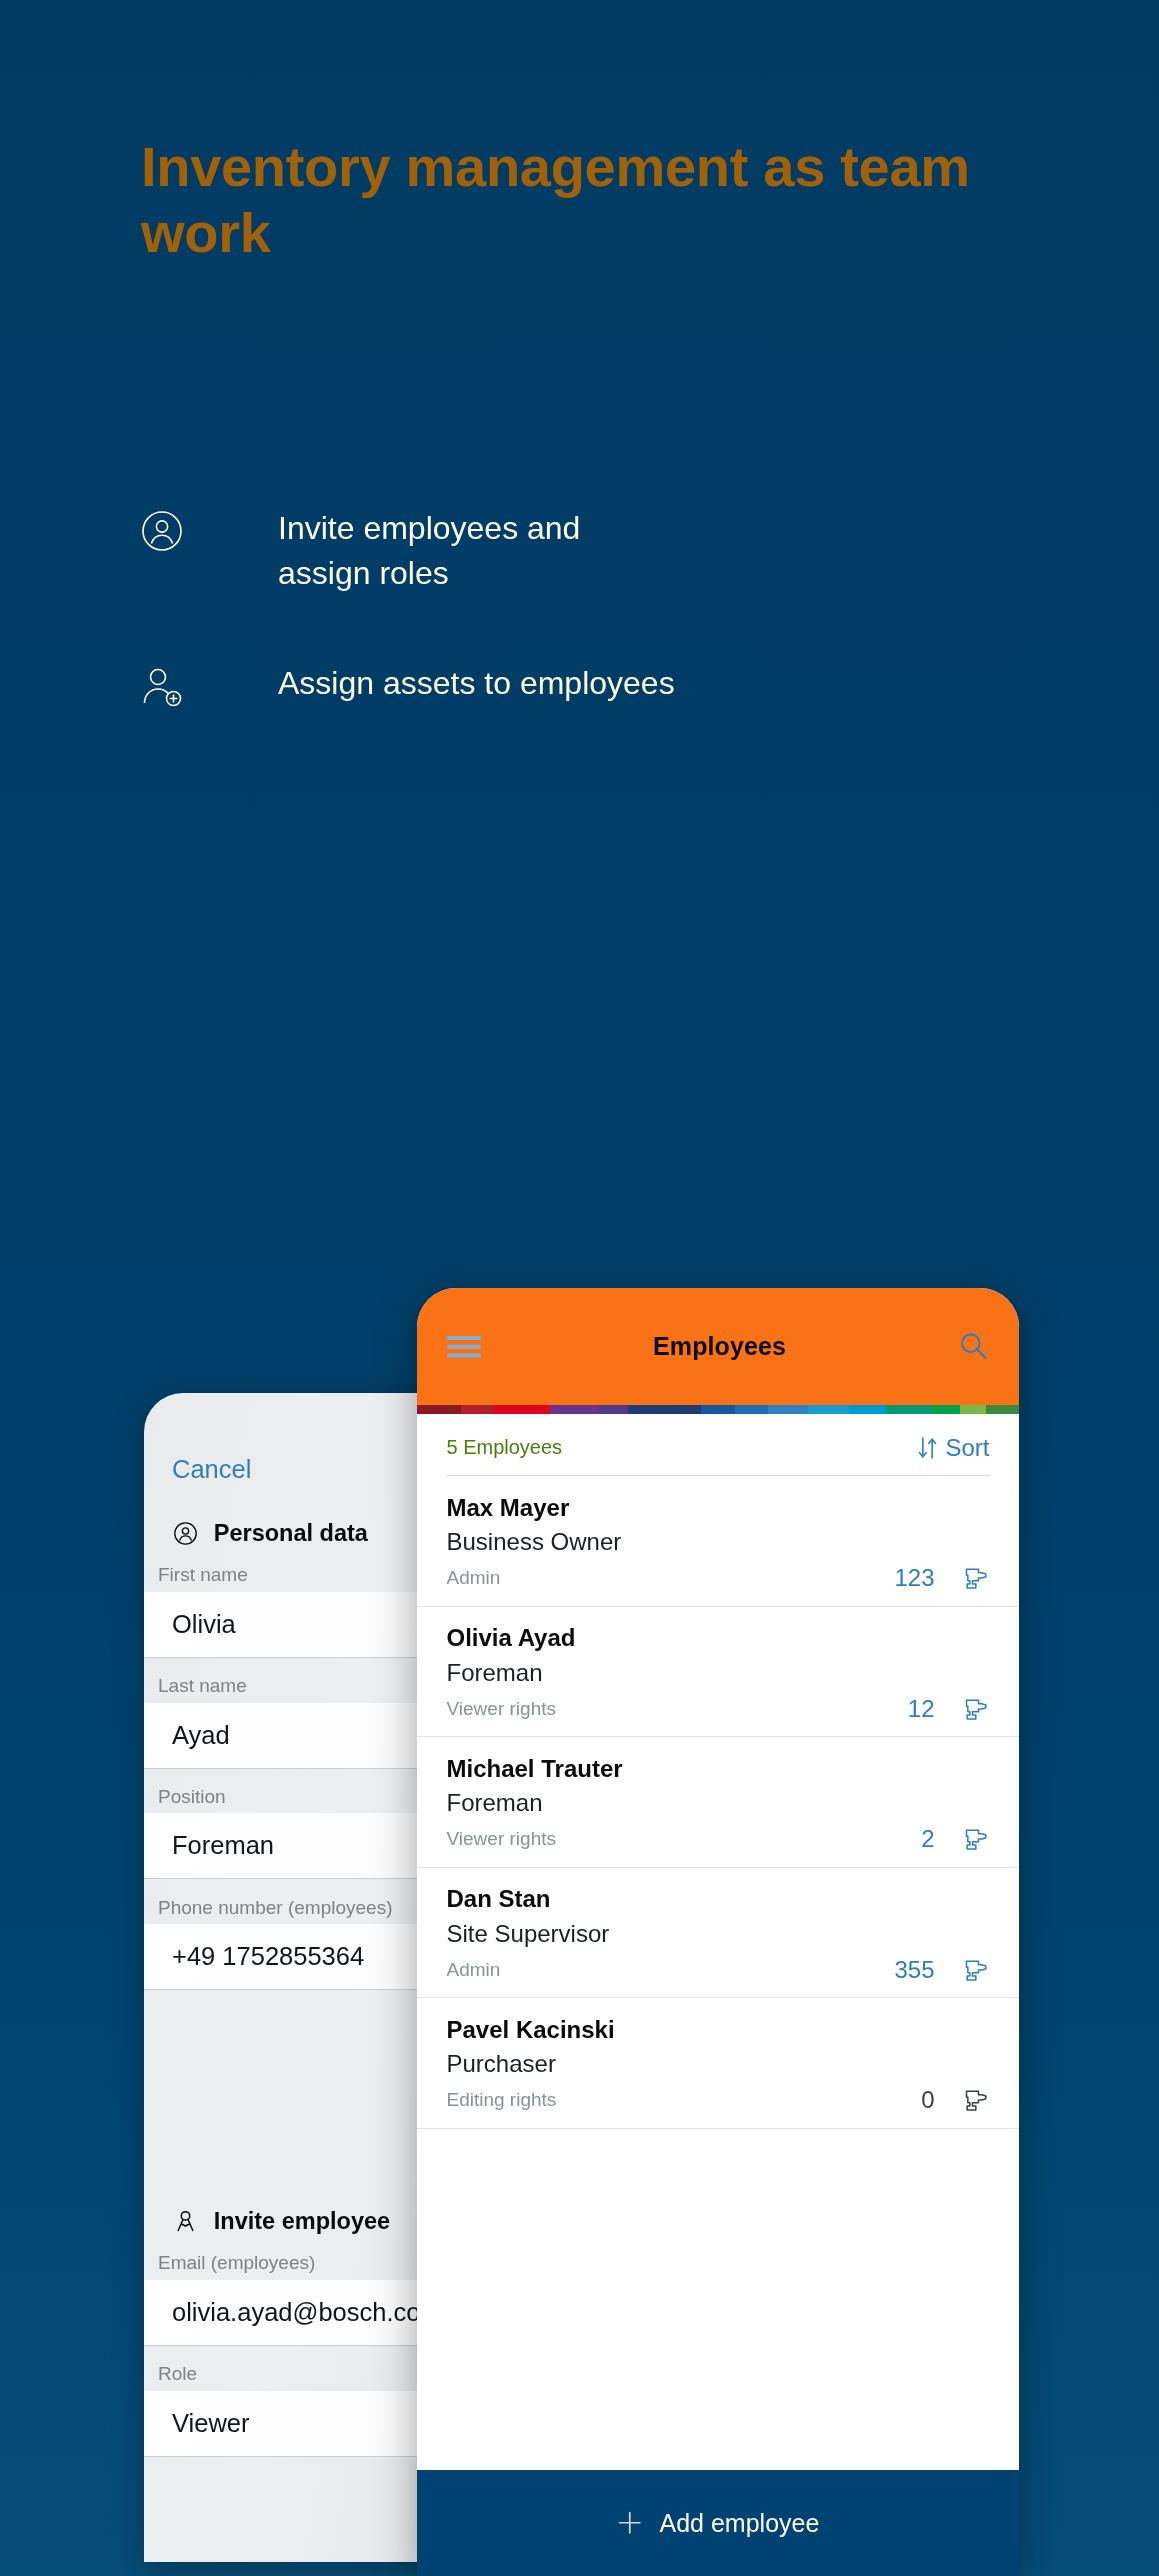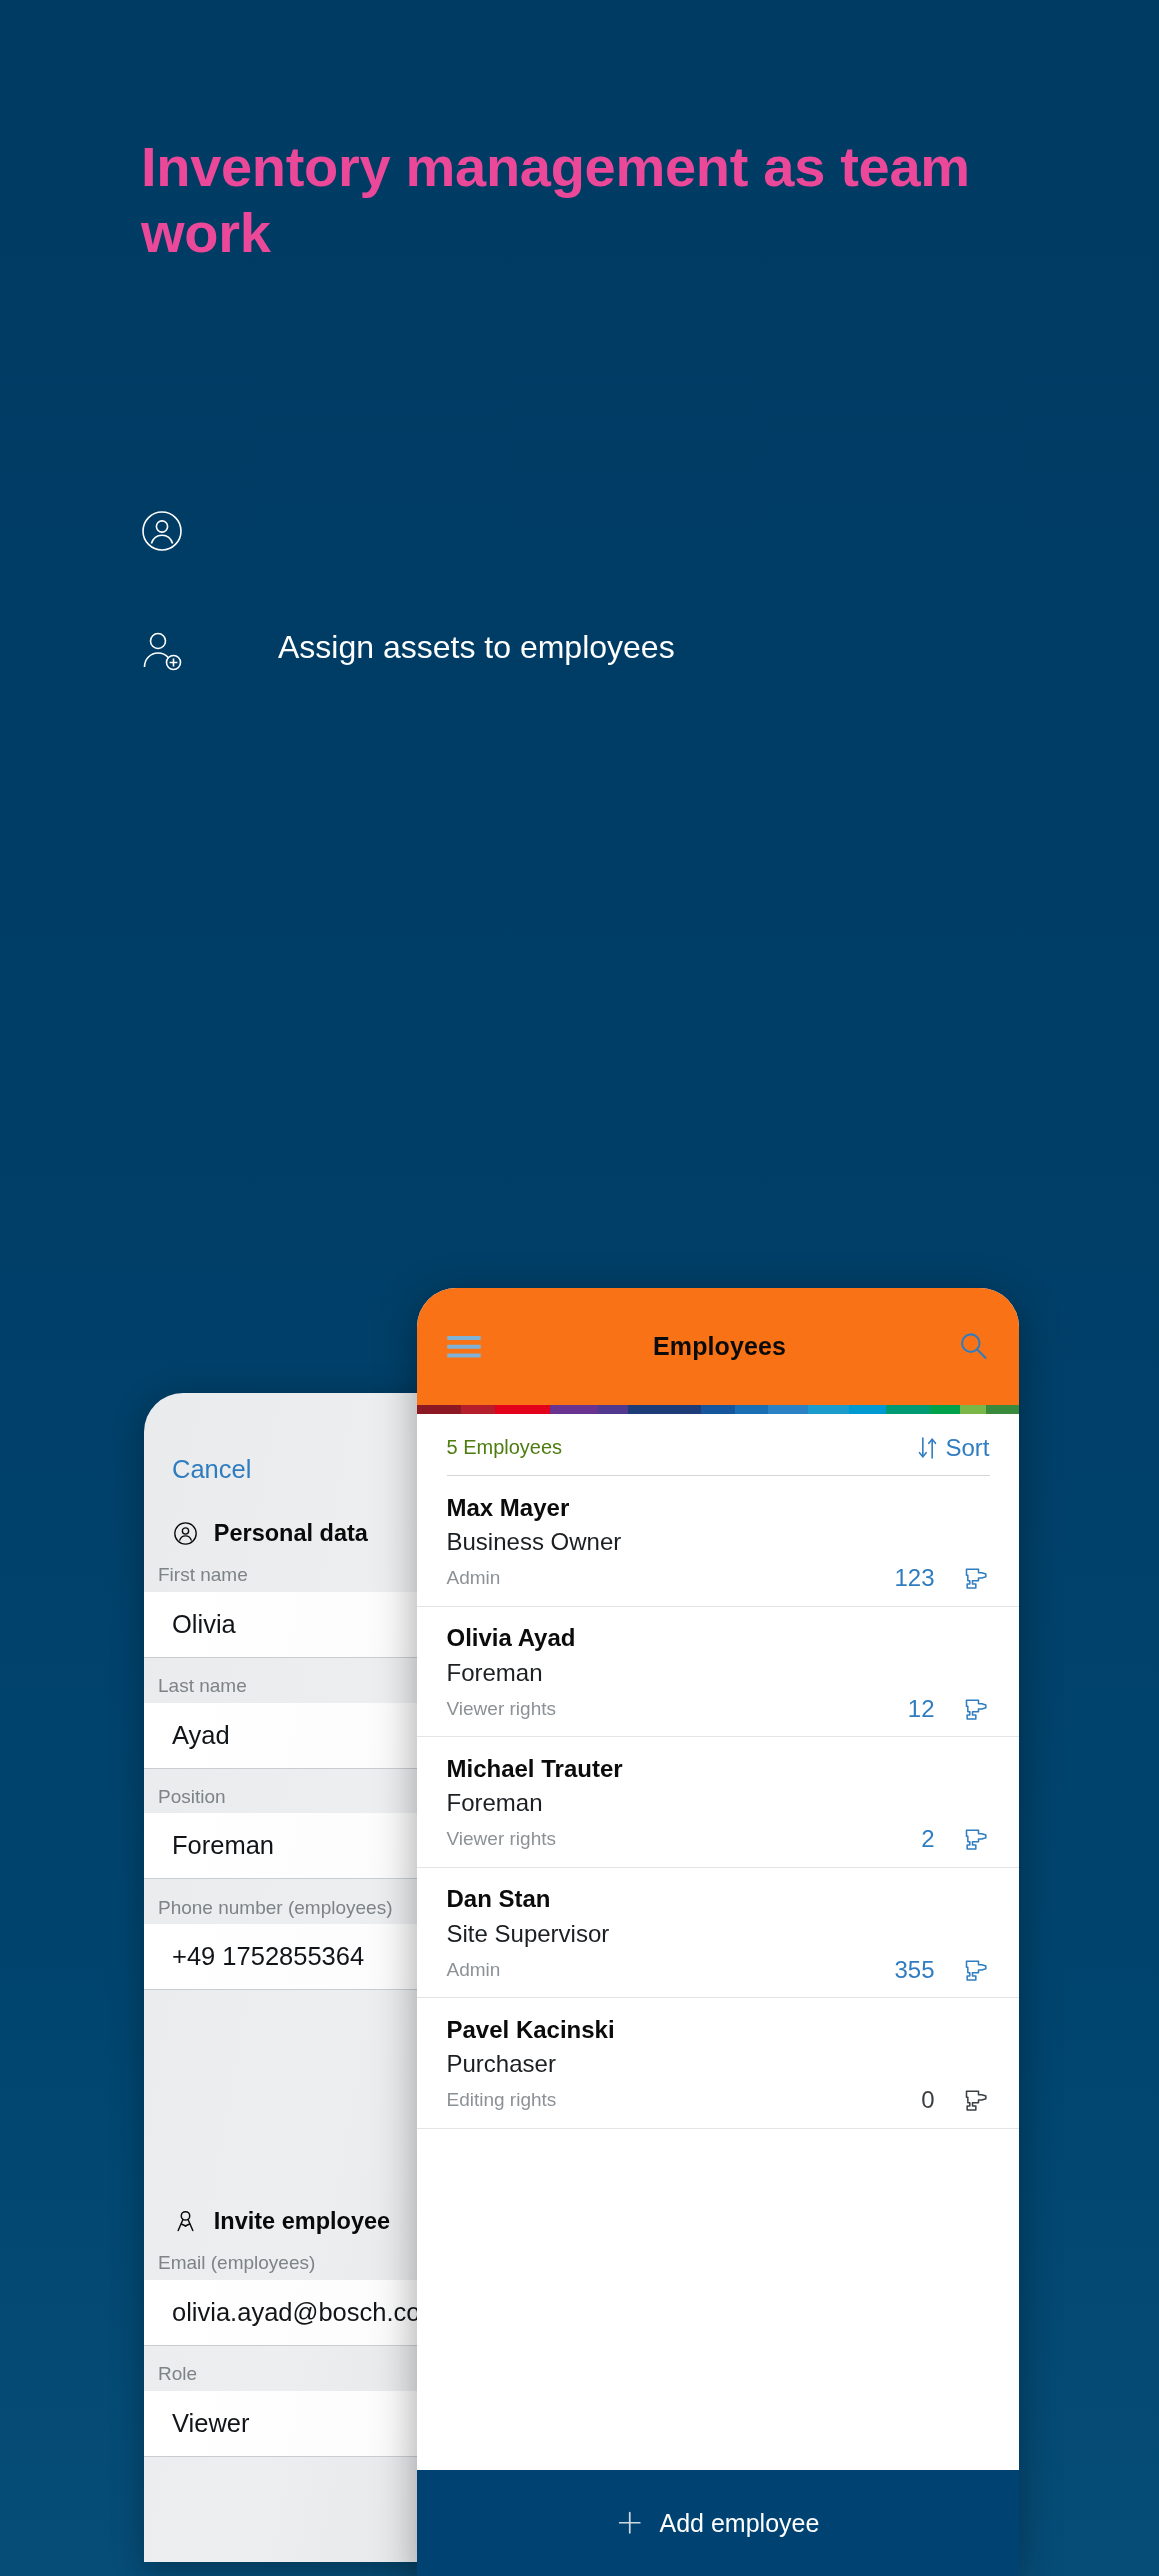--- a/index.html
+++ b/index.html
@@ -17,21 +17,21 @@
   }
 
   
   .hero {
     position: absolute;
     left: 141px;
     top: 134px;
     width: 892px;
   }
   .hero-title {
-    color: #ec4899;
+    color: #a16207;
     font-size: 56px;
     line-height: 1.17;
     font-weight: 700;
     letter-spacing: -0.3px;
     max-width: 865px;
   }
 
   .features {
     position: absolute;
     left: 138px;
@@ -225,20 +225,22 @@
 <div class="features">
 
   <div class="feature-row">
     <div class="feature-icon">
       <svg width="48" height="48" viewBox="0 0 48 48" fill="none" stroke="#ffffff" stroke-width="1.6">
         <circle cx="24" cy="24" r="19"></circle>
         <circle cx="24" cy="19.5" r="5.6"></circle>
         <path d="M13.4 36.6c1.6-5.4 5.8-8.4 10.6-8.4s9 3 10.6 8.4"></path>
       </svg>
     </div>
+    <div class="feature-text">Invite employees and
+assign roles</div>
   </div>
 
   <div class="feature-row">
     <div class="feature-icon">
       <svg width="48" height="48" viewBox="0 0 48 48" fill="none" stroke="#ffffff" stroke-width="1.6">
         <circle cx="20" cy="15" r="7.5"></circle>
         <path d="M6.5 41c0-8 6-14 13.5-14 4.2 0 7.9 1.8 10.4 4.7"></path>
         <circle cx="35.5" cy="36.5" r="7"></circle>
         <path d="M35.5 32.6v7.8M31.6 36.5h7.8"></path>
       </svg>

